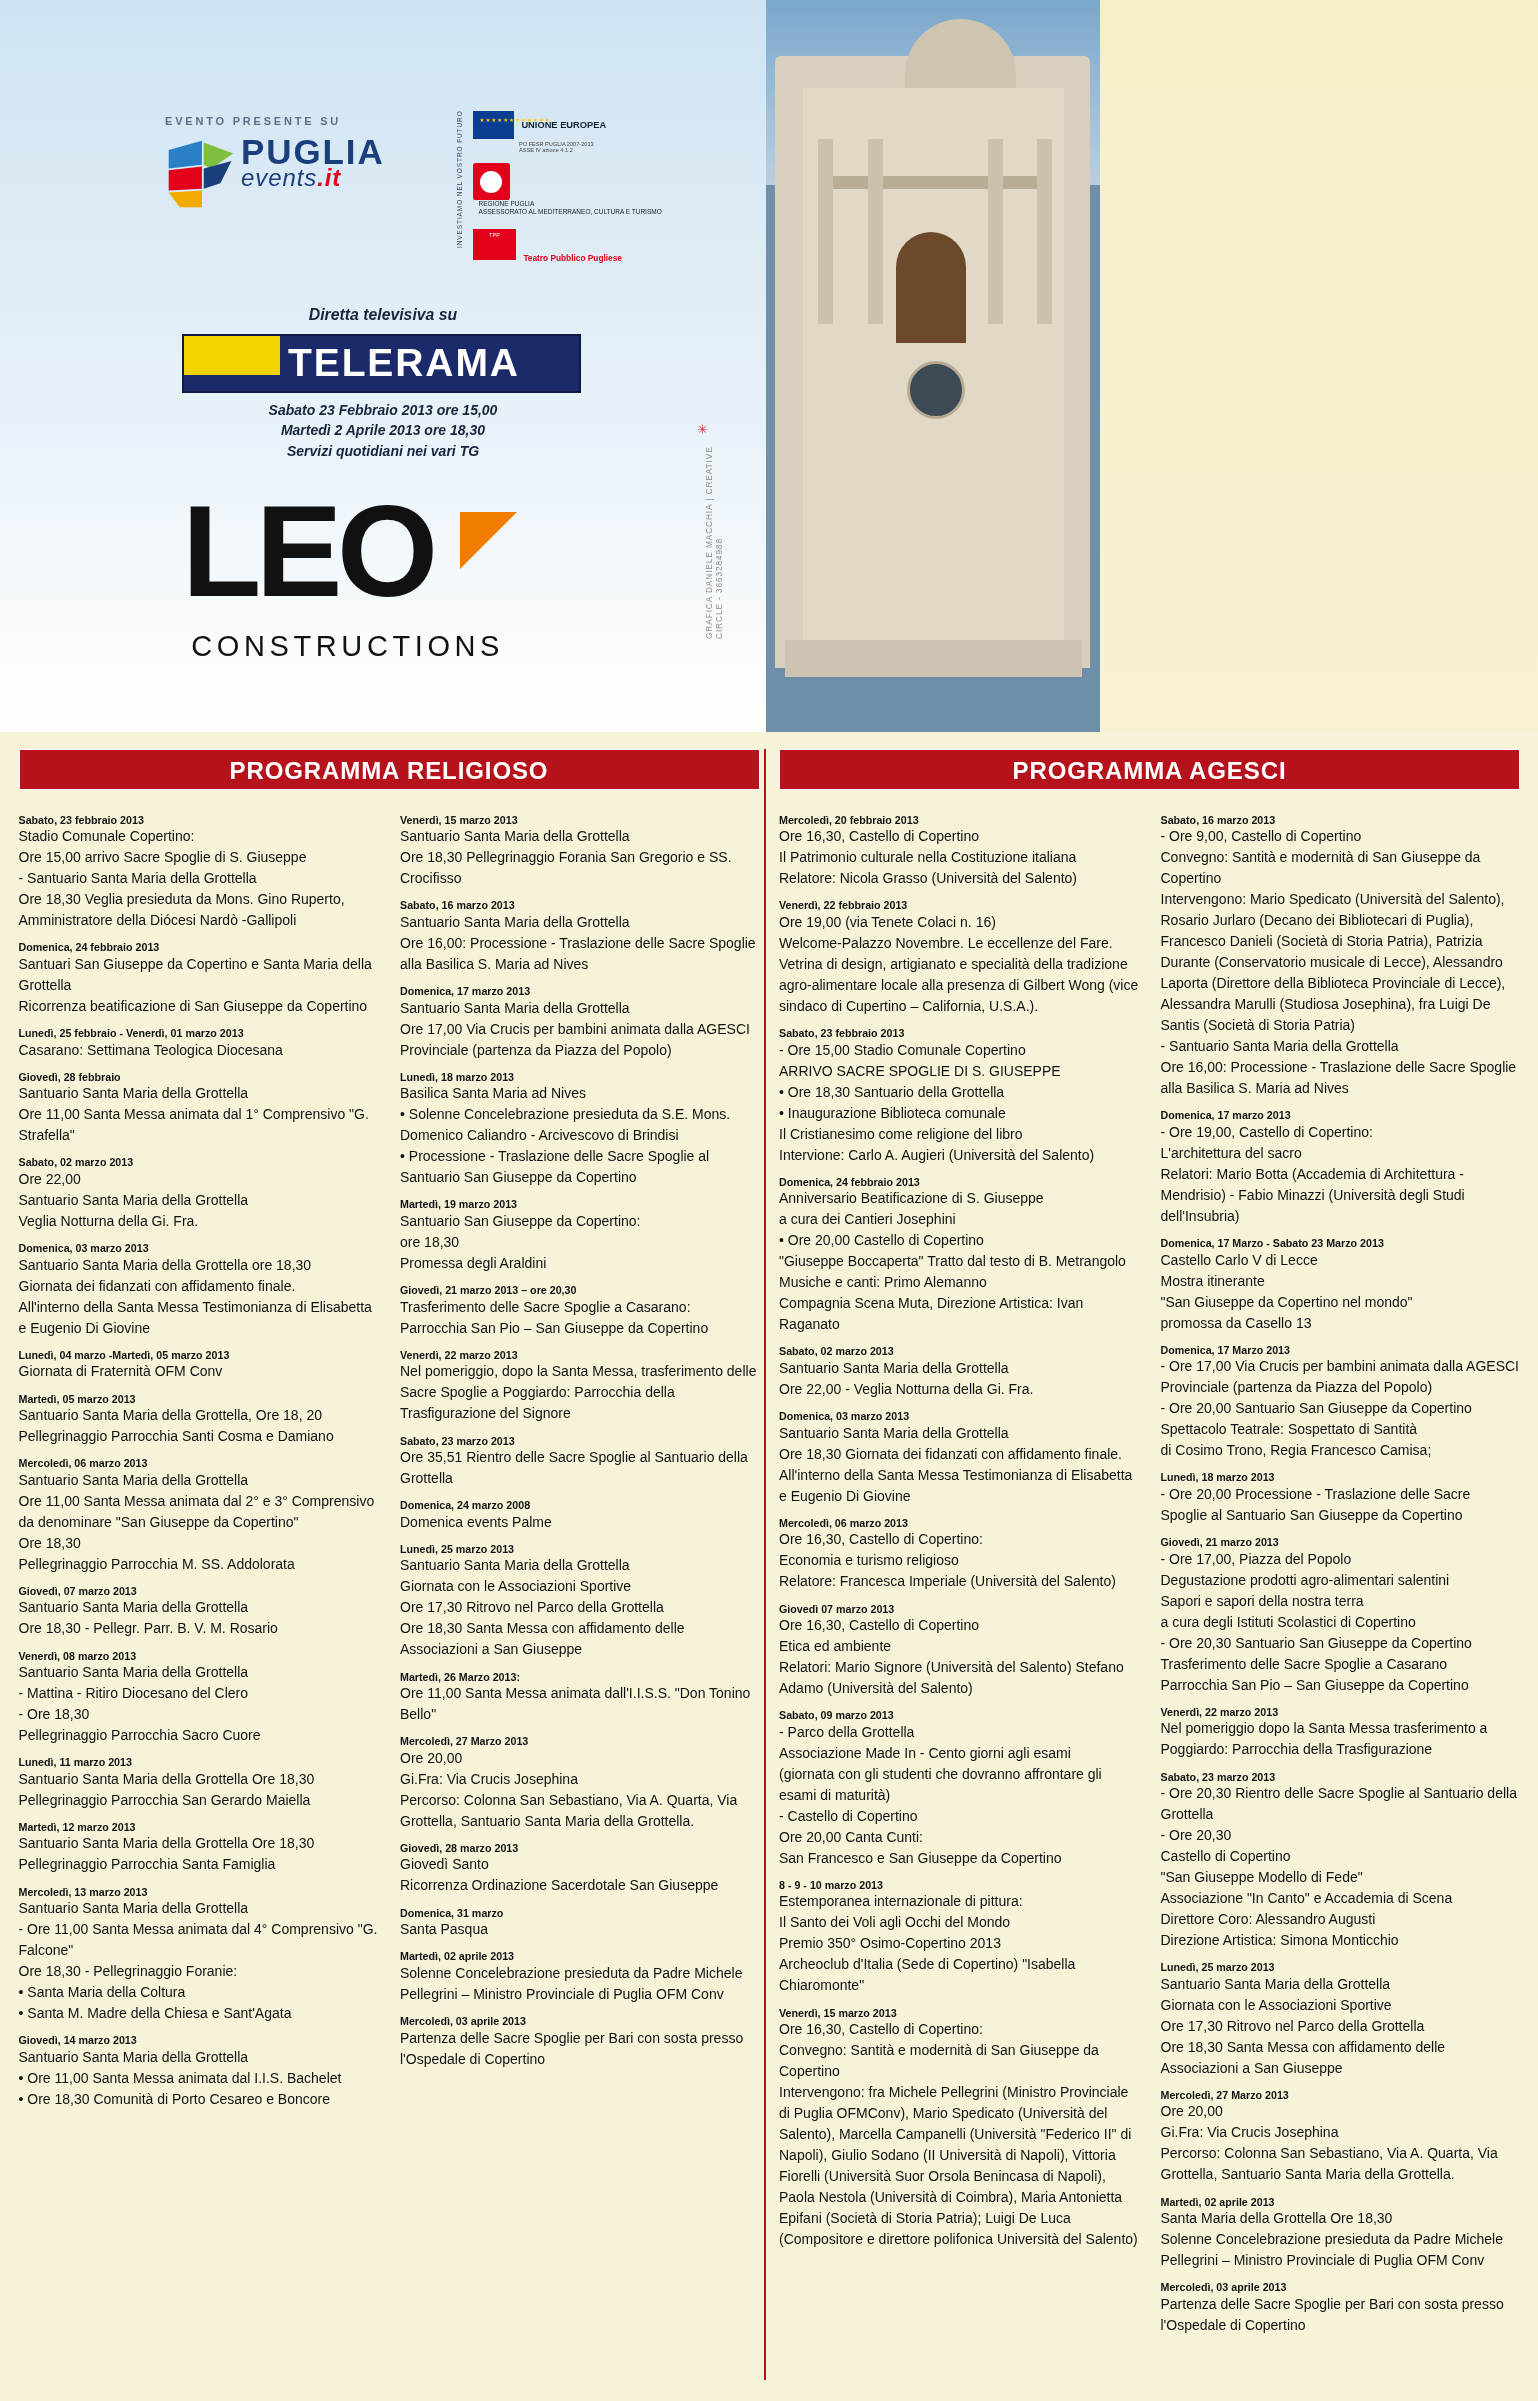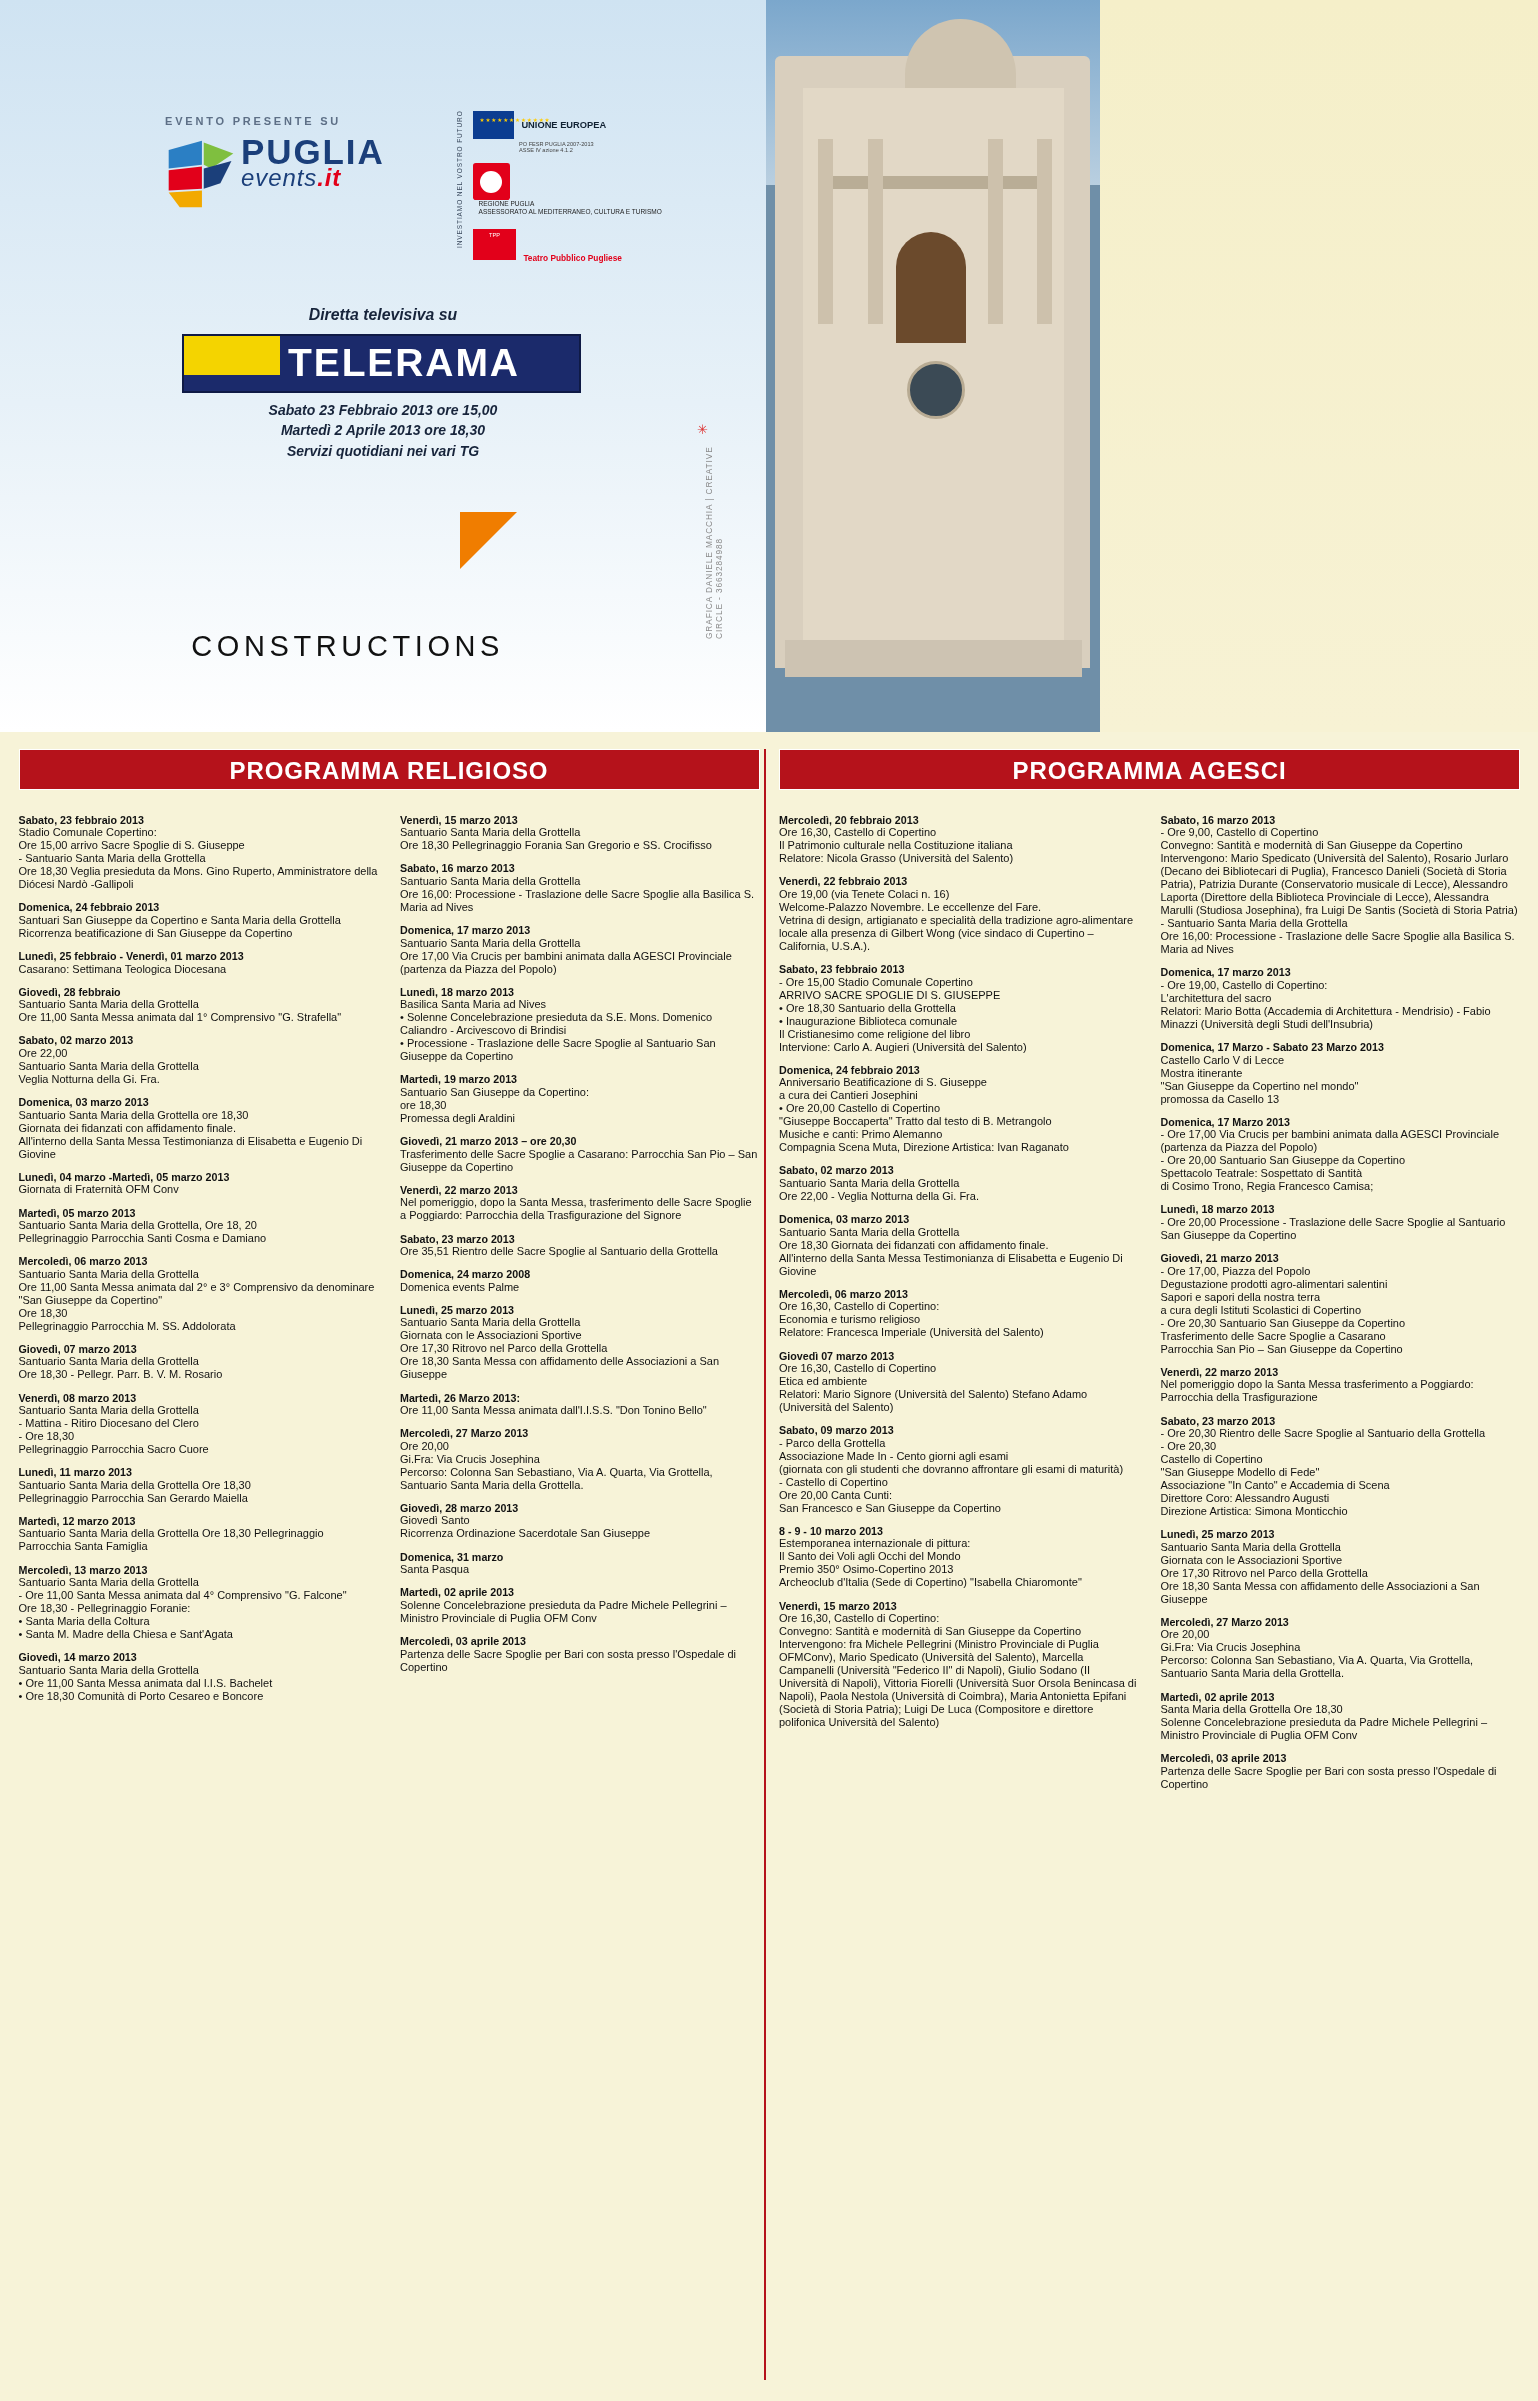--- a/index.html
+++ b/index.html
@@ -101,21 +101,21 @@
   .panel-head{
     height:41px;background:#b5121b;color:#fff;text-align:center;
     font-size:24px;font-weight:bold;letter-spacing:0.9px;line-height:41px;
     border:1.9px solid #ffffff;box-sizing:border-box;
   }
   .panel-sep{position:absolute;left:764px;top:16.7px;width:1.9px;height:1631px;background:#b5121b;}
   .cols{display:flex;gap:22px;margin-top:24px;justify-content:space-between;}
   .col{width:362px;}
   .ev{margin-bottom:10.2px;}
   .ev .d{font-size:10.7px;font-weight:bold;color:#111;line-height:12.5px;}
-  .ev .t{font-size:11px;color:#111;line-height:13px;}
+  .ev .t{font-size:14px;color:#111;line-height:21px;}
 </style>
 </head>
 <body>
 
 <div class="top">
 
   <div class="top-left">
 
     <div class="evento-label">EVENTO PRESENTE SU</div>
 
@@ -160,20 +160,21 @@
     <div class="telerama">
       <div class="yellow"></div>
       <div class="word">TELERAMA</div>
     </div>
 
     <div class="tv-dates" style="white-space:pre-line;">Sabato 23 Febbraio 2013 ore 15,00
 Martedì 2 Aprile 2013 ore 18,30
 Servizi quotidiani nei vari TG</div>
 
     <div class="leo">
+      <div class="leo-word">LEO</div>
       <div class="leo-tri"></div>
       <div class="leo-sub">CONSTRUCTIONS</div>
     </div>
 
     <div class="credit-mark">✳</div>
     <div class="credit-vert">GRAFICA DANIELE MACCHIA  |  CREATIVE CIRCLE  -  3663284988</div>
   </div>
 
   <div class="top-mid">
     <div class="church-sky"></div>

